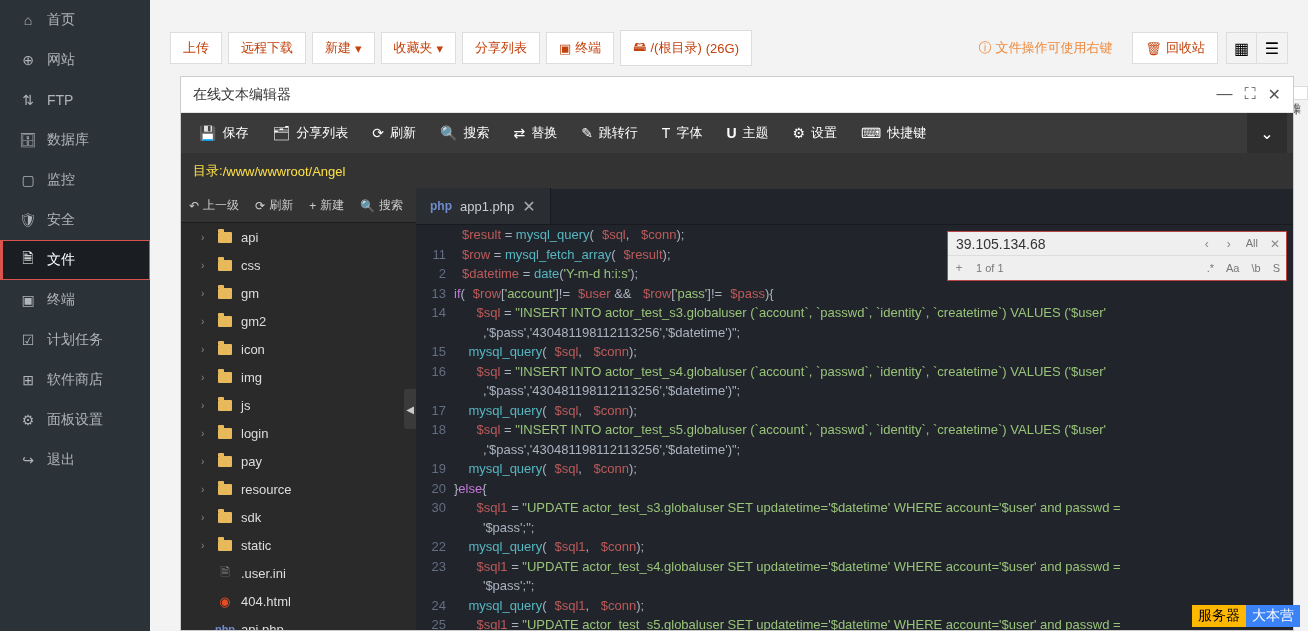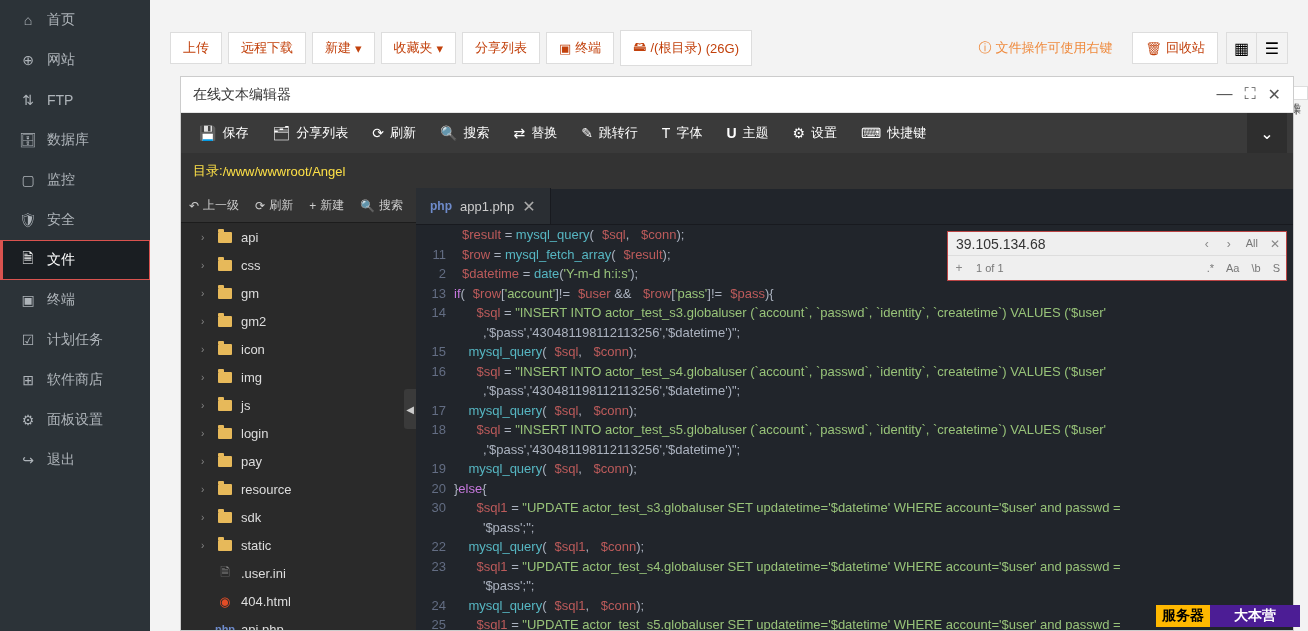--- a/index.html
+++ b/index.html
@@ -52,23 +52,23 @@
 .c-str { color:#98c379; }
 .c-fn { color:#56b6c2; }
 .c-op { color:#abb2bf; }
 .find-widget { position:absolute; top:6px; right:6px; width:340px; background:#efefef; border:1px solid #b44; font-size:12px; color:#555; }
 .find-row { display:flex; align-items:center; height:24px; border-bottom:1px solid #ddd; }
 .find-row:last-child { border-bottom:none; }
 .find-input { flex:1; border:none; padding:0 8px; font-size:14px; background:transparent; outline:none; color:#333; }
 .find-btn { width:22px; display:flex; align-items:center; justify-content:center; cursor:pointer; color:#888; }
 .find-label { padding:0 6px; color:#777; font-size:11px; }
 .side-tab { position:absolute; right:0; top:86px; width:28px; padding:6px 4px; background:#fff; border:1px solid #ddd; writing-mode:vertical-rl; font-size:12px; color:#666; }
-.watermark { position:absolute; right:8px; bottom:4px; display:flex; font-size:14px; font-weight:bold; }
+.watermark { position:absolute; right:8px; bottom:4px; display:flex; font-size:14px; font-weight:normal; }
 .watermark span:first-child { background:#ffb800; color:#000; padding:2px 6px; }
-.watermark span:last-child { background:#4c1d95; color:#fff; padding:2px 24px; }
+.watermark span:last-child { background:#3b82f6; color:#fff; padding:2px 6px; }
 .fold-handle { position:absolute; left:-12px; top:200px; width:12px; height:40px; background:#3a3a3a; color:#ccc; display:flex; align-items:center; justify-content:center; font-size:10px; cursor:pointer; border-radius:3px 0 0 3px; }
 </style>
 </head>
 <body>
 
 <div class="sidebar" id="sidebar">
     <div class="sidebar-item">
       <span class="icon">⌂</span>
       <span>首页</span>
     </div>

